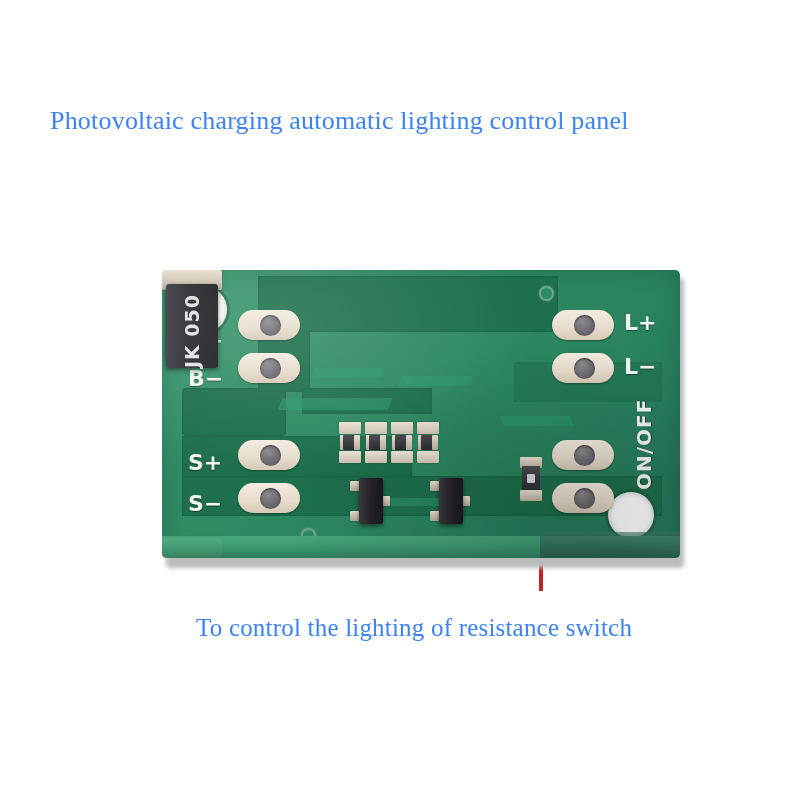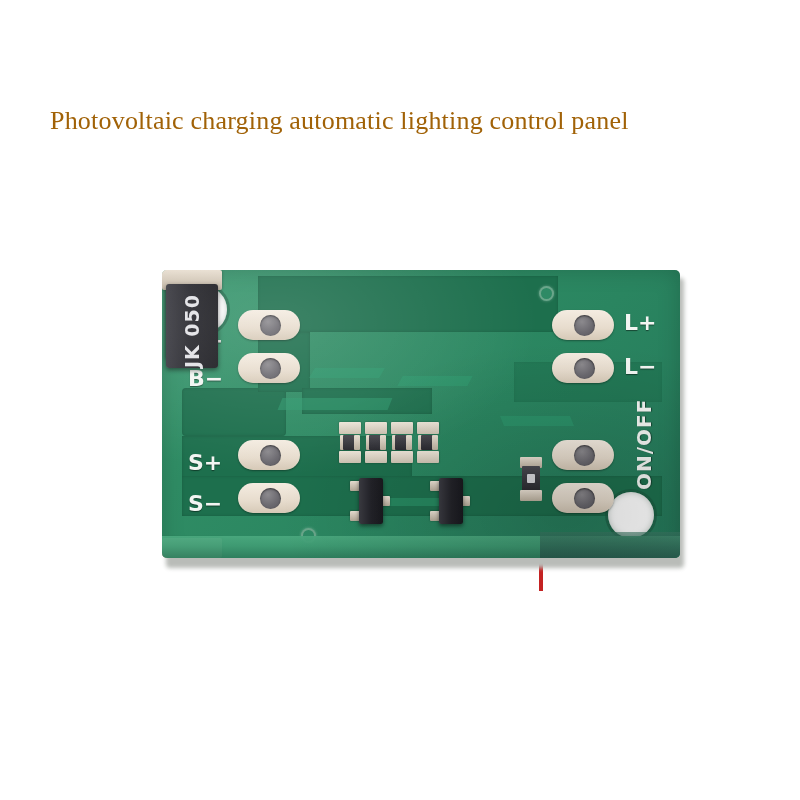--- a/index.html
+++ b/index.html
@@ -20,21 +20,21 @@
     position: absolute;
     left: 0; top: 0;
     width: 800px;
     height: 800px;
     background: #ffffff;
   }
 
   
   .caption {
     position: absolute;
-    color: #a16207;
+    color: #3b82f6;
     font-family: "Liberation Serif", serif;
     white-space: nowrap;
     letter-spacing: 0.2px;
     text-align: right;
   }
   #title-caption {
     left: 50px;
     top: 106px;
     font-size: 26px;
   }
@@ -303,20 +303,21 @@
 </style>
 </head>
 <body>
 
 <div id="stage">
 
   <div class="caption" id="title-caption">Photovoltaic charging automatic lighting control panel</div>
 
   <div id="pointer-line"></div>
 
+  <div class="caption" id="bottom-caption">To control the lighting of resistance switch</div>
 
   <div id="board">
 
     <div id="board-shadow"></div>
 
     <div id="board-body">
 
       <div class="pour" style="left:96px; top:6px; width:300px; height:56px;"></div>
       <div class="pour" style="left:20px; top:118px; width:104px; height:48px; border-radius:4px;"></div>
       <div class="pour" style="left:20px; top:166px; width:230px; height:44px;"></div>

